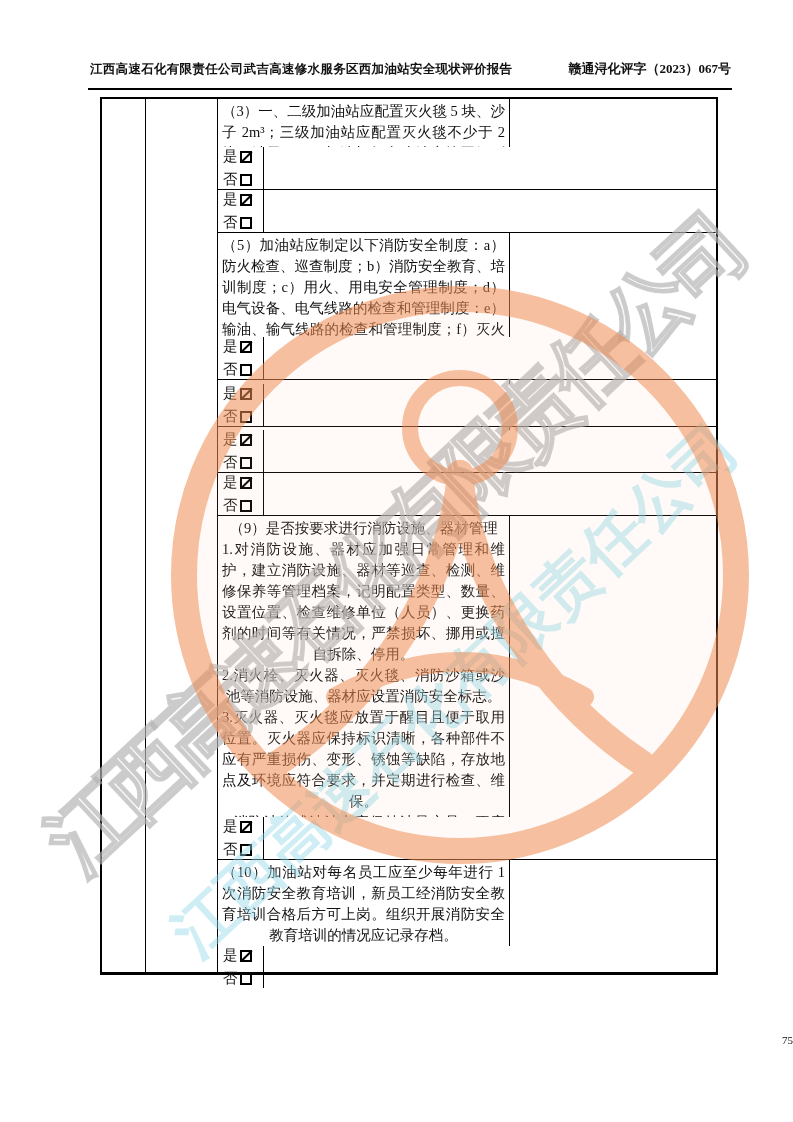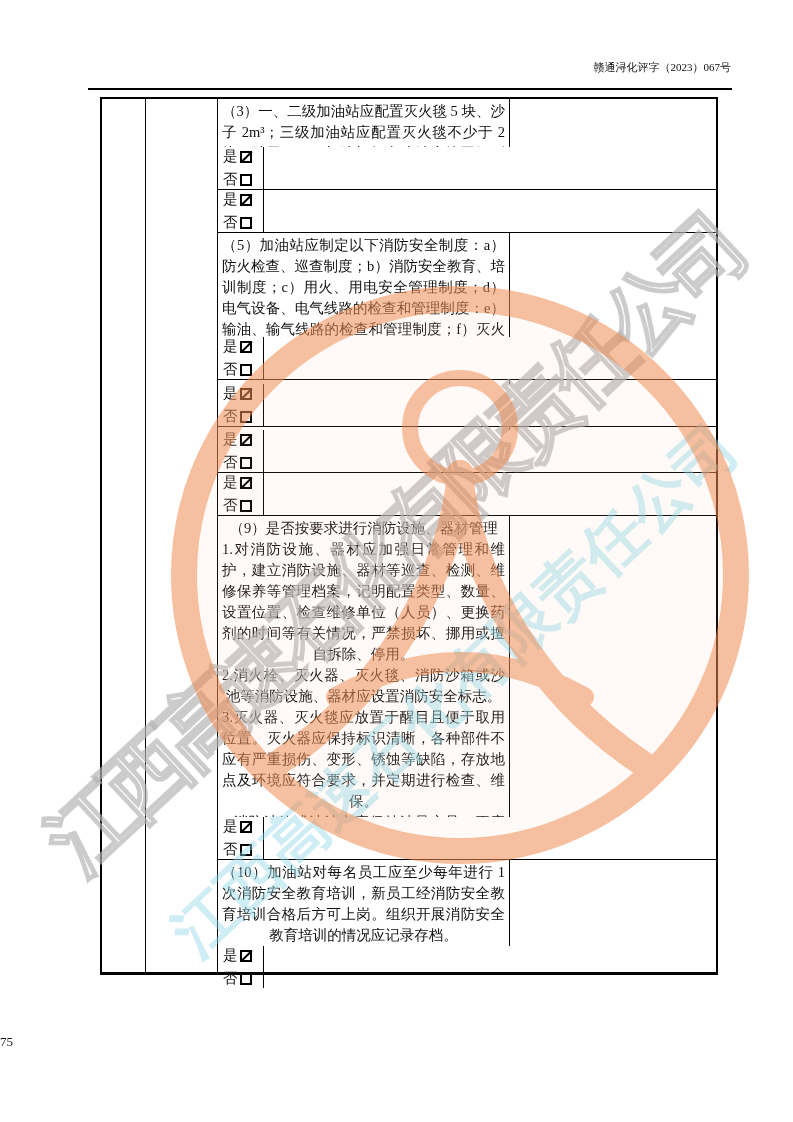--- a/index.html
+++ b/index.html
@@ -3,21 +3,21 @@
 <meta charset="utf-8">
 <style>
   html,body { margin:0; padding:0; background:#e8e8e8; }
   .page {
     position:relative; width:793px; height:1122px; margin:0 auto;
     background:#ffffff; overflow:hidden;
     font-family:"Liberation Serif", serif; color:#111;
   }
   
   .header-left  { position:absolute; left:90px;  top:61px; font-size:12.5px; font-weight:bold; letter-spacing:0.3px; }
-  .header-right { position:absolute; right:62px; top:60px; font-size:11px;  font-weight:normal; }
+  .header-right { position:absolute; right:62px; top:60px; font-size:13px;  font-weight:bold; }
   .header-rule  { position:absolute; left:88px; right:61px; top:88px; height:2px; background:#000; }
 
   
   .report-table {
     position:absolute; left:100px; top:97px; width:618px; height:878px;
     border:2px solid #000; border-bottom-width:3px; box-sizing:border-box;
     display:flex; background:transparent; z-index:1;
   }
   .col-index    { width:44px; border-right:1px solid #000; box-sizing:border-box; }
   .col-category { width:72px; border-right:1px solid #000; box-sizing:border-box; }
@@ -40,21 +40,21 @@
     width:12px; height:12px; border:2px solid #000; box-sizing:border-box;
     position:relative; display:inline-block; flex:none; background:#fff;
   }
   .box.checked::after {
     content:""; position:absolute; left:-3px; top:3px; width:15px; height:2px;
     background:#000; transform:rotate(-45deg);
   }
   .cell-remark { flex:1; }
 
   
-  .footer-page { position:absolute; left:0; right:0; top:1034px; text-align:left; font-size:13px; }
+  .footer-page { position:absolute; left:0; right:0; top:1034px; text-align:right; font-size:11px; }
 
   
   .wm-gray {
     position:absolute; left:395px; top:545px; z-index:3; pointer-events:none;
     transform:translate(-50%,-50%) rotate(-43deg);
     font-size:84px; font-weight:bold; white-space:nowrap; letter-spacing:-8px;
     color:rgba(210,210,210,0.12); -webkit-text-stroke:2px rgba(178,178,178,0.65);
   }
   .wm-cyan {
     position:absolute; left:455px; top:690px; z-index:2; pointer-events:none;
@@ -62,20 +62,21 @@
     font-size:62px; font-weight:bold; white-space:nowrap;
     color:rgba(146,216,231,0.45);
   }
   .wm-stamp { position:absolute; left:150px; top:265px; width:620px; height:620px; z-index:4; pointer-events:none; opacity:0.55; }
 </style>
 </head>
 <body>
 
 <div class="page">
 
+  <div class="header-left">江西高速石化有限责任公司武吉高速修水服务区西加油站安全现状评价报告</div>
   <div class="header-right">赣通浔化评字（2023）067号</div>
   <div class="header-rule"></div>
 
   <div class="report-table">
     <div class="col-index"></div>
     <div class="col-category"></div>
     <div class="col-main">
 
       <div class="trow" style="height:91px">
         <div class="cell-text">（3）一、二级加油站应配置灭火毯 5 块、沙子 2m³；三级加油站应配置灭火毯不少于 2 块、沙子 2m³。加油加气合建站应按同级别的加油站配置灭火毯和沙子。</div>

